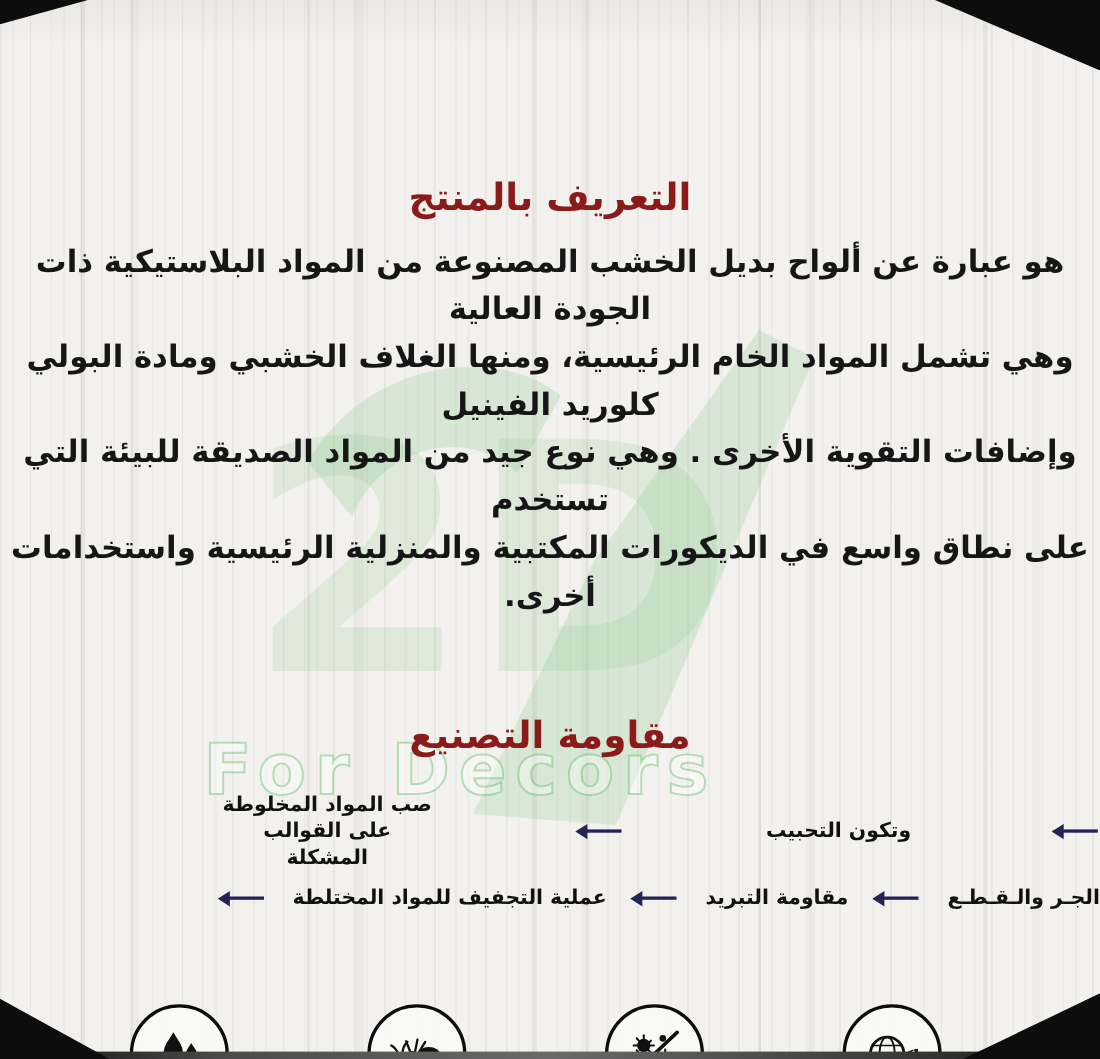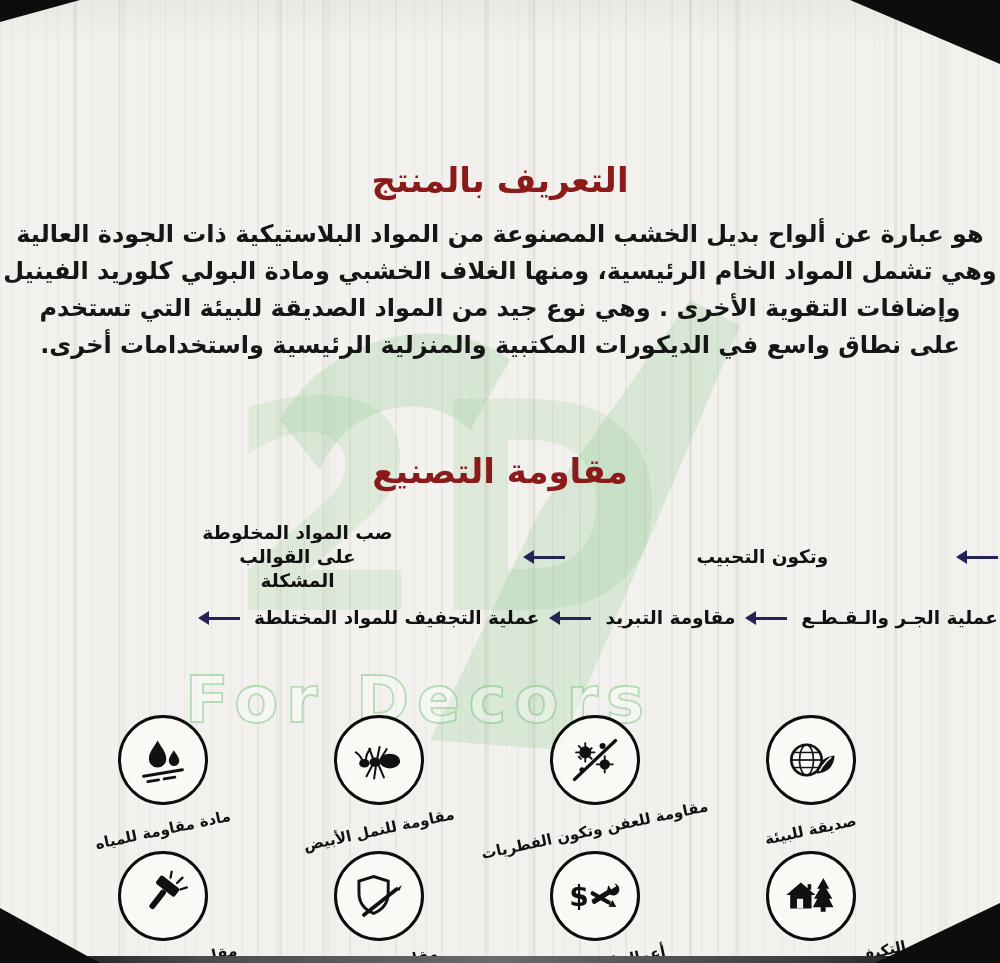--- a/index.html
+++ b/index.html
@@ -25,25 +25,25 @@
 
   .title{
     margin:116px 0 0;text-align:center;color:#8b1a1a;
     font-size:34px;font-weight:800;line-height:1.2;letter-spacing:0;
   }
   .title-manu{margin-top:86px;}
 
   .desc{margin-top:15px;}
   .desc .line{
     margin:0;text-align:center;direction:rtl;
-    font-size:24px;font-weight:700;color:#161616;line-height:1.55;
+    font-size:28px;font-weight:700;color:#161616;line-height:1.55;
   }
 
   .flow{width:800px;margin:30px 0 0 100px;}
-  .flow-row{display:flex;direction:ltr;align-items:center;justify-content:flex-start;gap:12px;}
+  .flow-row{display:flex;direction:ltr;align-items:center;justify-content:flex-start;gap:24px;}
   .flow-row.row1{justify-content:space-between;gap:0;}
   .flow-row + .flow-row{margin-top:13px;}
   .step{
     direction:rtl;font-size:18.5px;font-weight:800;color:#111;
     white-space:nowrap;line-height:1.3;
   }
   .step.wide{max-width:195px;white-space:normal;text-align:center;}
   .arrow{position:relative;flex:0 0 auto;width:38px;height:3.2px;background:#232355;display:inline-block;margin:0 2px;}
   .arrow::before{
     content:"";position:absolute;left:-11px;top:-5.6px;width:0;height:0;

